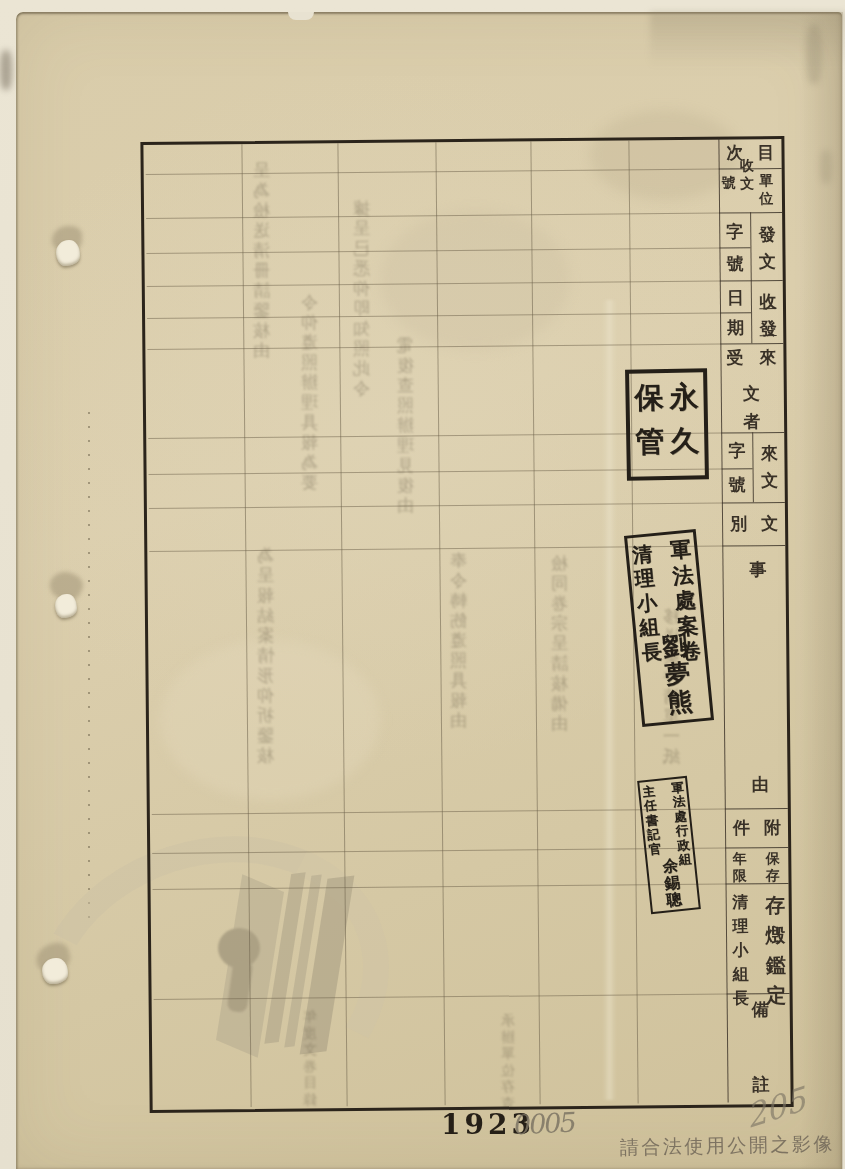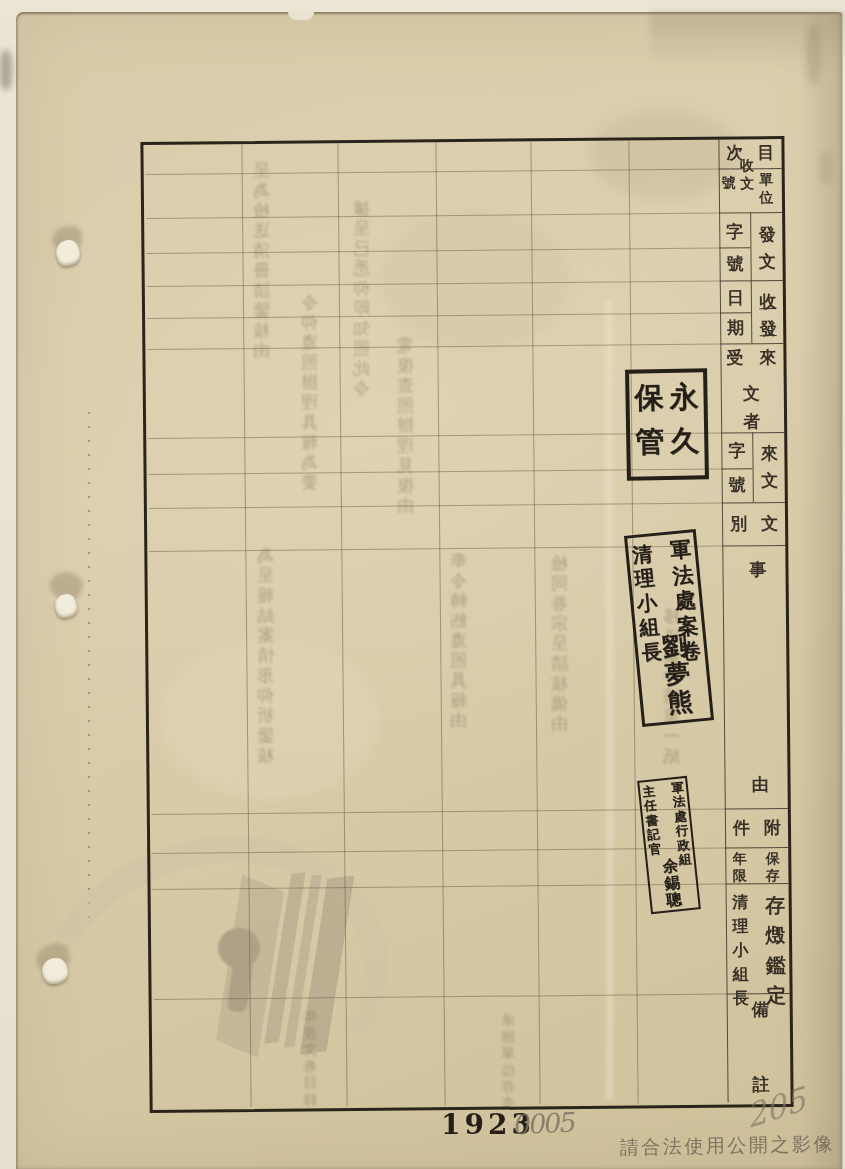--- a/index.html
+++ b/index.html
@@ -122,21 +122,21 @@
     <div class="abs hl" style="left:150px;top:312px;width:573px;"></div>
       <div class="abs hl-dark" style="left:723px;top:312px;width:31px;"></div>
     <div class="abs hl" style="left:150px;top:468px;width:573px;"></div>
       <div class="abs hl-dark" style="left:723px;top:468px;width:31px;"></div>
     <div class="abs vl-dark" style="left:754px;top:212px;height:131px;"></div>
     <div class="abs vl-dark" style="left:754px;top:432px;height:70px;"></div>
 
     <span class="abs lbl" style="left:762px;top:143px;">目</span>
     <span class="abs lbl" style="left:731px;top:143px;">次</span>
 
-    <span class="abs lbl-s vtext" style="left:763px;top:172px;line-height:1.25;font-family:Liberation Mono, monospace;">單位</span>
+    <span class="abs lbl-s vtext" style="left:763px;top:172px;line-height:1.25;">單位</span>
     <span class="abs lbl-s vtext" style="left:744px;top:157px;line-height:1.25;">收文</span>
     <span class="abs lbl-s" style="left:726px;top:174px;">號</span>
 
     <span class="abs lbl vtext" style="left:762px;top:221px;line-height:1.6;">發文</span>
     <span class="abs lbl" style="left:730px;top:222px;">字</span>
     <span class="abs lbl" style="left:730px;top:254px;">號</span>
 
     <span class="abs lbl vtext" style="left:762px;top:288px;line-height:1.6;text-decoration:underline;">收發</span>
     <span class="abs lbl" style="left:730px;top:288px;">日</span>
     <span class="abs lbl" style="left:730px;top:318px;">期</span>

